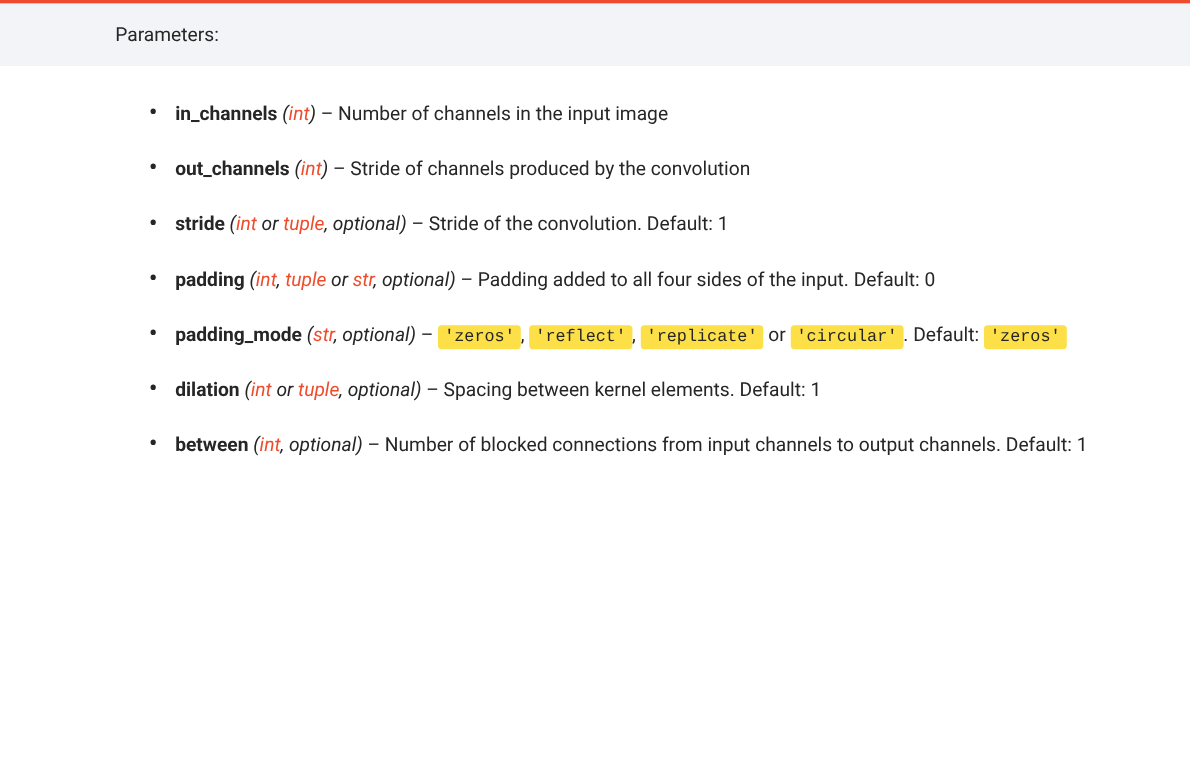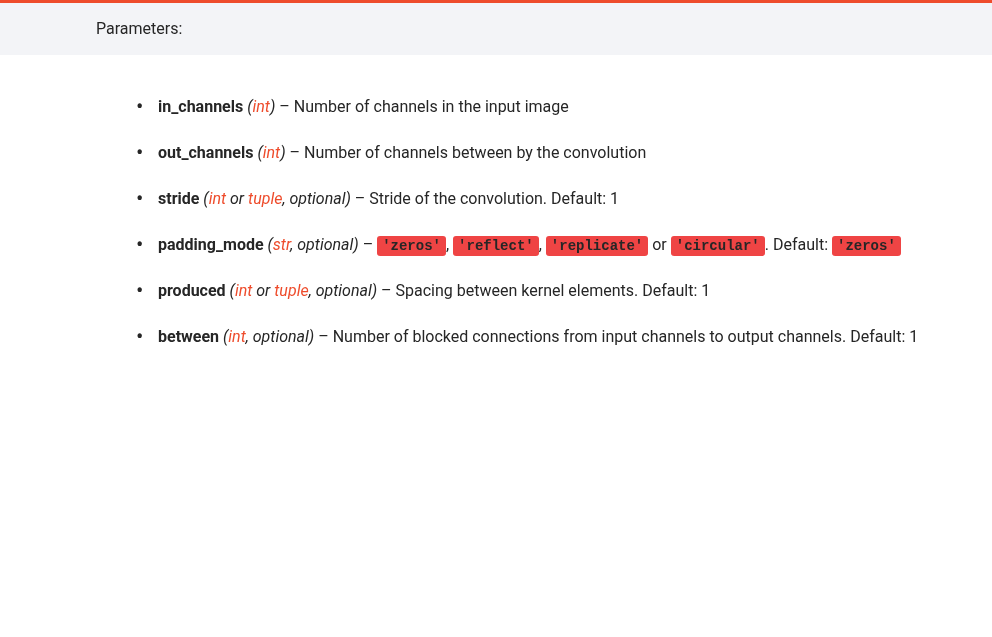--- a/index.html
+++ b/index.html
@@ -24,21 +24,21 @@
       background: #f3f4f7;
       padding: 14px 0 14px 96px;
       font-size: 16px;
       color: #262626;
     }
     .params {
       padding: 24px 56px 24px 96px;
     }
     .params ul {
       list-style: none;
-      margin: 12px;
+      margin: 0;
       padding: 0 0 0 28px;
     }
     .params li {
       position: relative;
       padding-left: 22px;
       margin-bottom: 14px;
       line-height: 2.0;
       font-size: 16px;
     }
     .params li::before {
@@ -58,39 +58,39 @@
     }
     .typespec .t-link {
       color: #ee4c2c;
     }
     .desc {
       color: #262626;
     }
     .codelit {
       font-family: "SFMono-Regular", Consolas, "Liberation Mono", Menlo, monospace;
       font-size: 14px;
-      background: #ef4444;
+      background: #fde047;
       padding: 2px 5px;
       border-radius: 3px;
       font-style: normal;
       color: #262626;
-      font-weight: bold;
     }
   </style>
 </head>
 <body>
 
 <div class="container">
   <div class="orange-bar"></div>
   <div class="header">
     <span>Parameters:</span>
   </div>
   <div class="params">
     <ul id="plist">
         <li><span class="param-name">in_channels</span> <span class="typespec">(<span class="t-link">int</span>)</span> – <span class="desc">Number of channels in the input image</span></li>
-        <li><span class="param-name">out_channels</span> <span class="typespec">(<span class="t-link">int</span>)</span> – <span class="desc">Number of channels between by the convolution</span></li>
+        <li><span class="param-name">out_channels</span> <span class="typespec">(<span class="t-link">int</span>)</span> – <span class="desc">Stride of channels produced by the convolution</span></li>
         <li><span class="param-name">stride</span> <span class="typespec">(<span class="t-link">int</span> or <span class="t-link">tuple</span>, <span>optional</span>)</span> – <span class="desc">Stride of the convolution. Default: 1</span></li>
+        <li><span class="param-name">padding</span> <span class="typespec">(<span class="t-link">int</span>, <span class="t-link">tuple</span> or <span class="t-link">str</span>, <span>optional</span>)</span> – <span class="desc">Padding added to all four sides of the input. Default: 0</span></li>
         <li><span class="param-name">padding_mode</span> <span class="typespec">(<span class="t-link">str</span>, <span>optional</span>)</span> – <span class="desc"><span class="codelit">'zeros'</span>, <span class="codelit">'reflect'</span>, <span class="codelit">'replicate'</span> or <span class="codelit">'circular'</span>. Default: <span class="codelit">'zeros'</span></span></li>
-        <li><span class="param-name">produced</span> <span class="typespec">(<span class="t-link">int</span> or <span class="t-link">tuple</span>, <span>optional</span>)</span> – <span class="desc">Spacing between kernel elements. Default: 1</span></li>
+        <li><span class="param-name">dilation</span> <span class="typespec">(<span class="t-link">int</span> or <span class="t-link">tuple</span>, <span>optional</span>)</span> – <span class="desc">Spacing between kernel elements. Default: 1</span></li>
         <li><span class="param-name">between</span> <span class="typespec">(<span class="t-link">int</span>, <span>optional</span>)</span> – <span class="desc">Number of blocked connections from input channels to output channels. Default: 1</span></li>
       </ul>
   </div>
 </div>
 
 </body></html>

